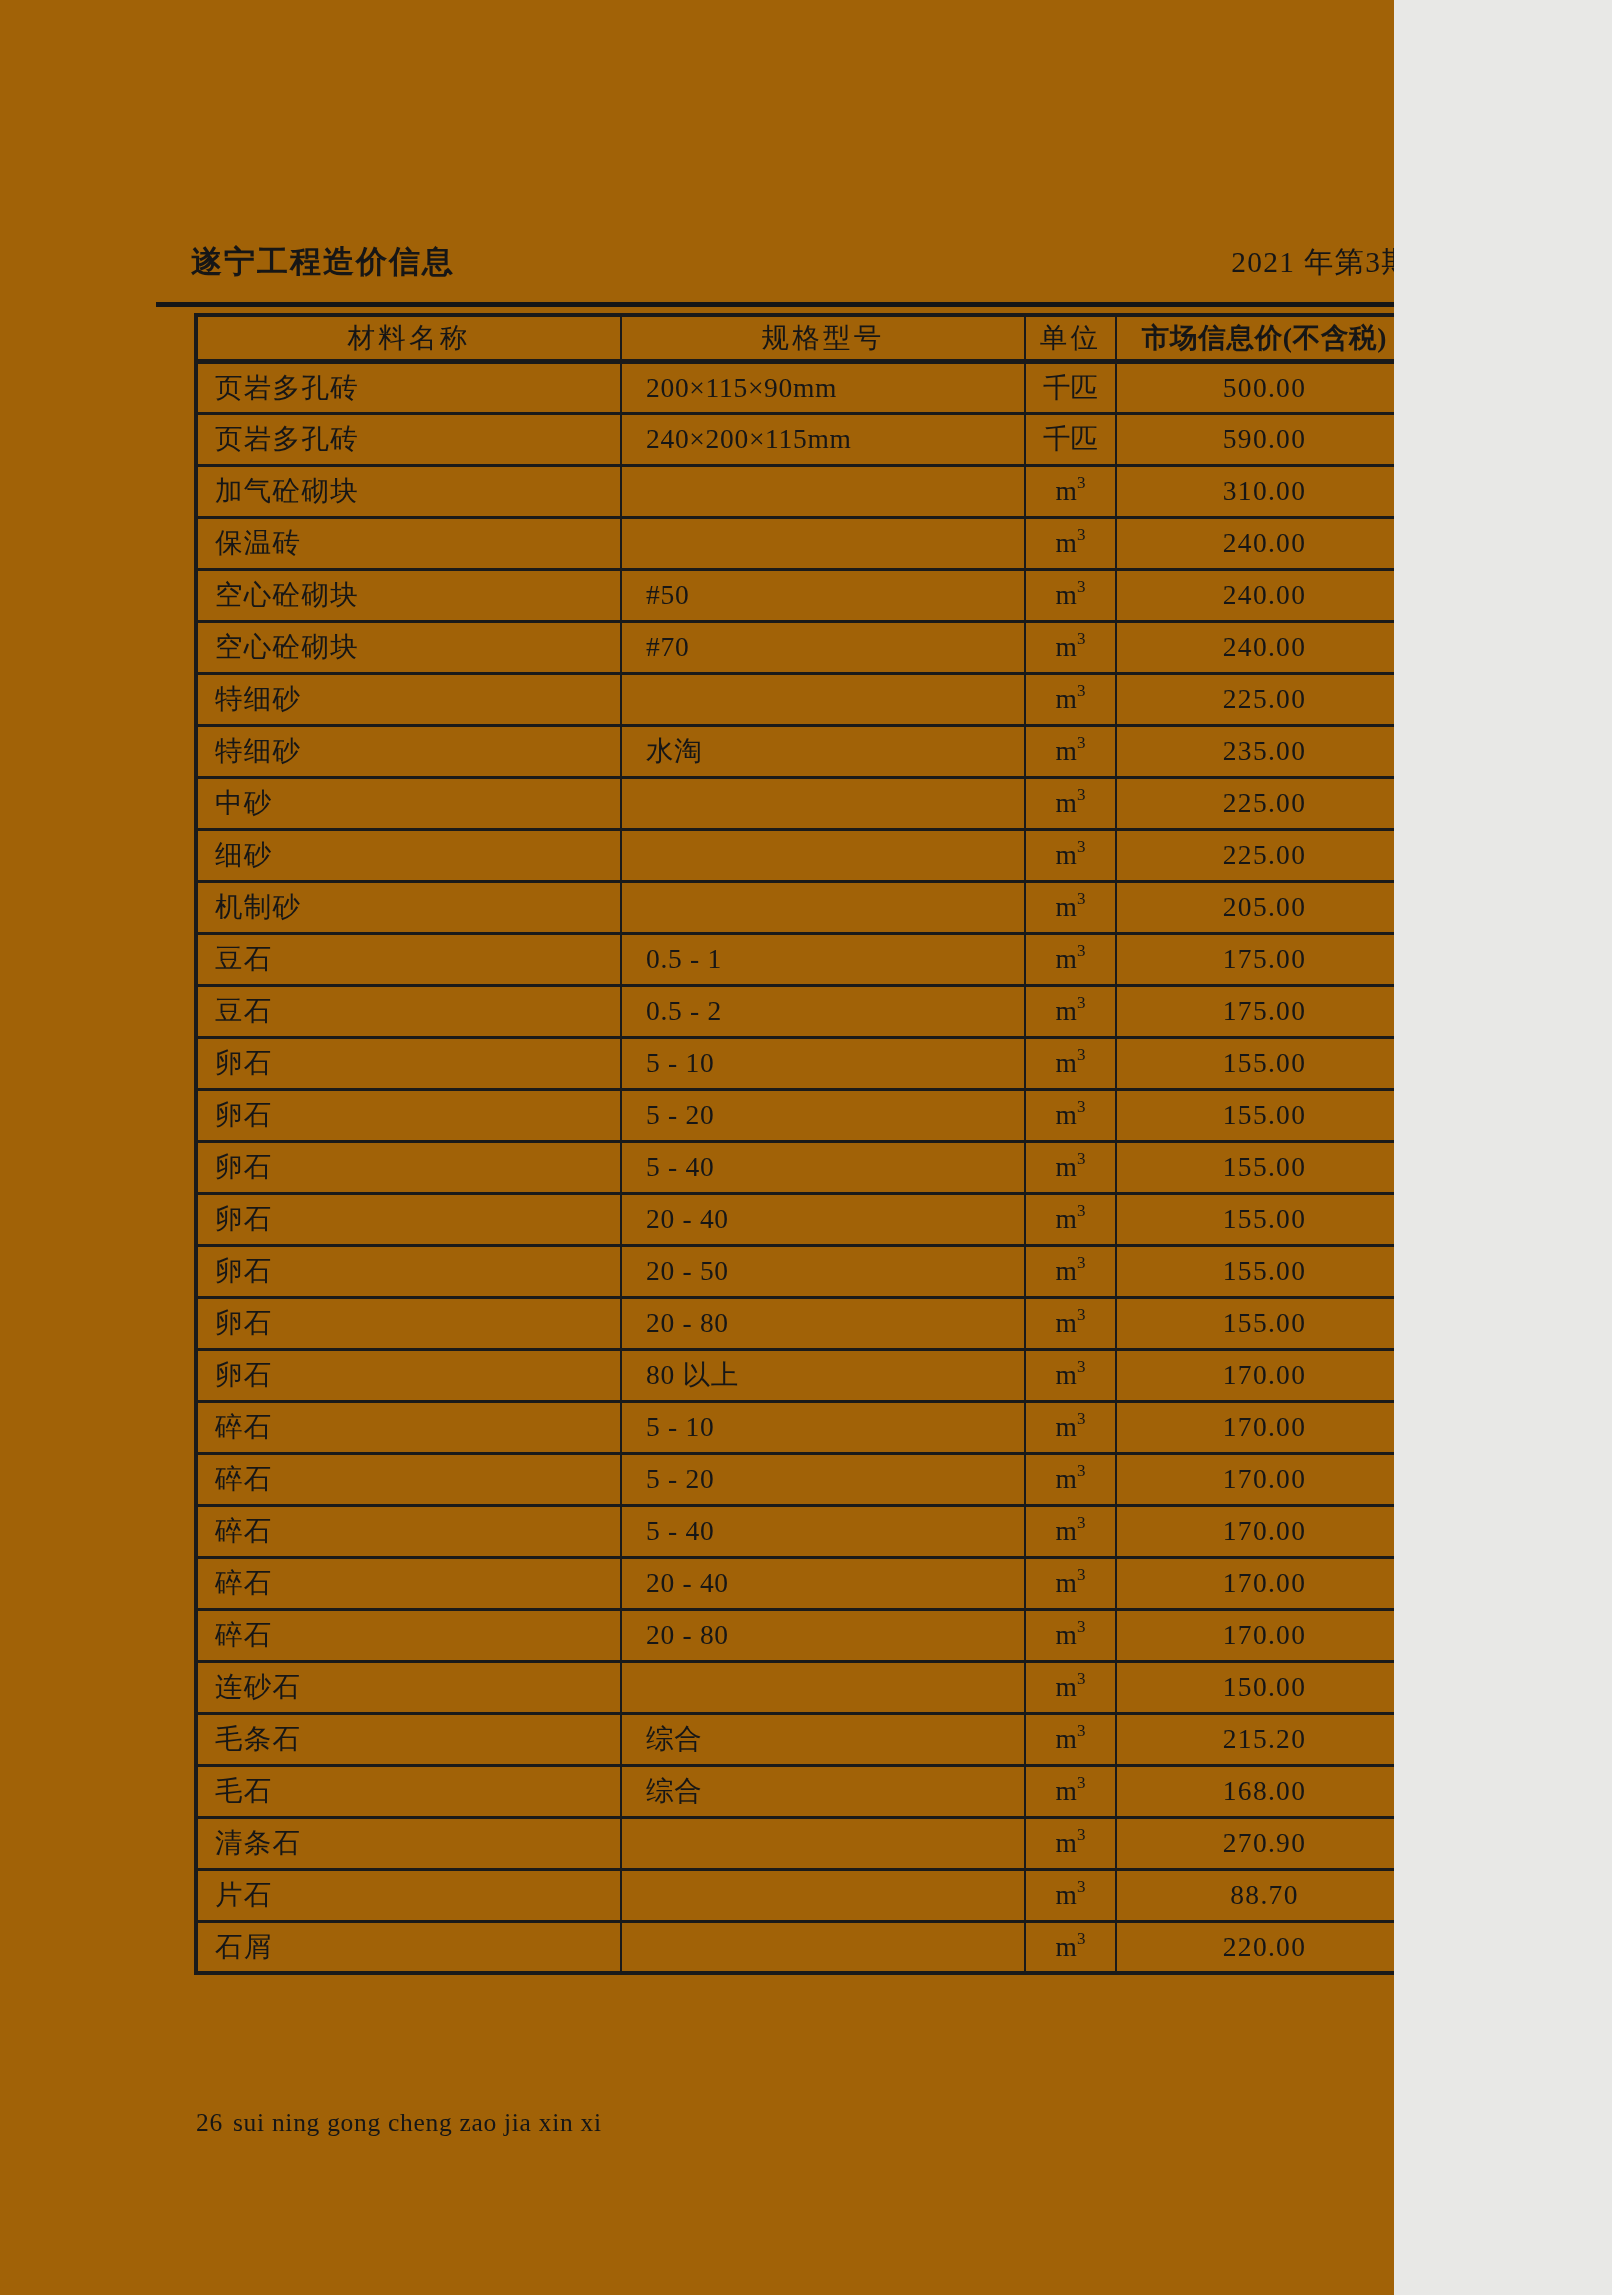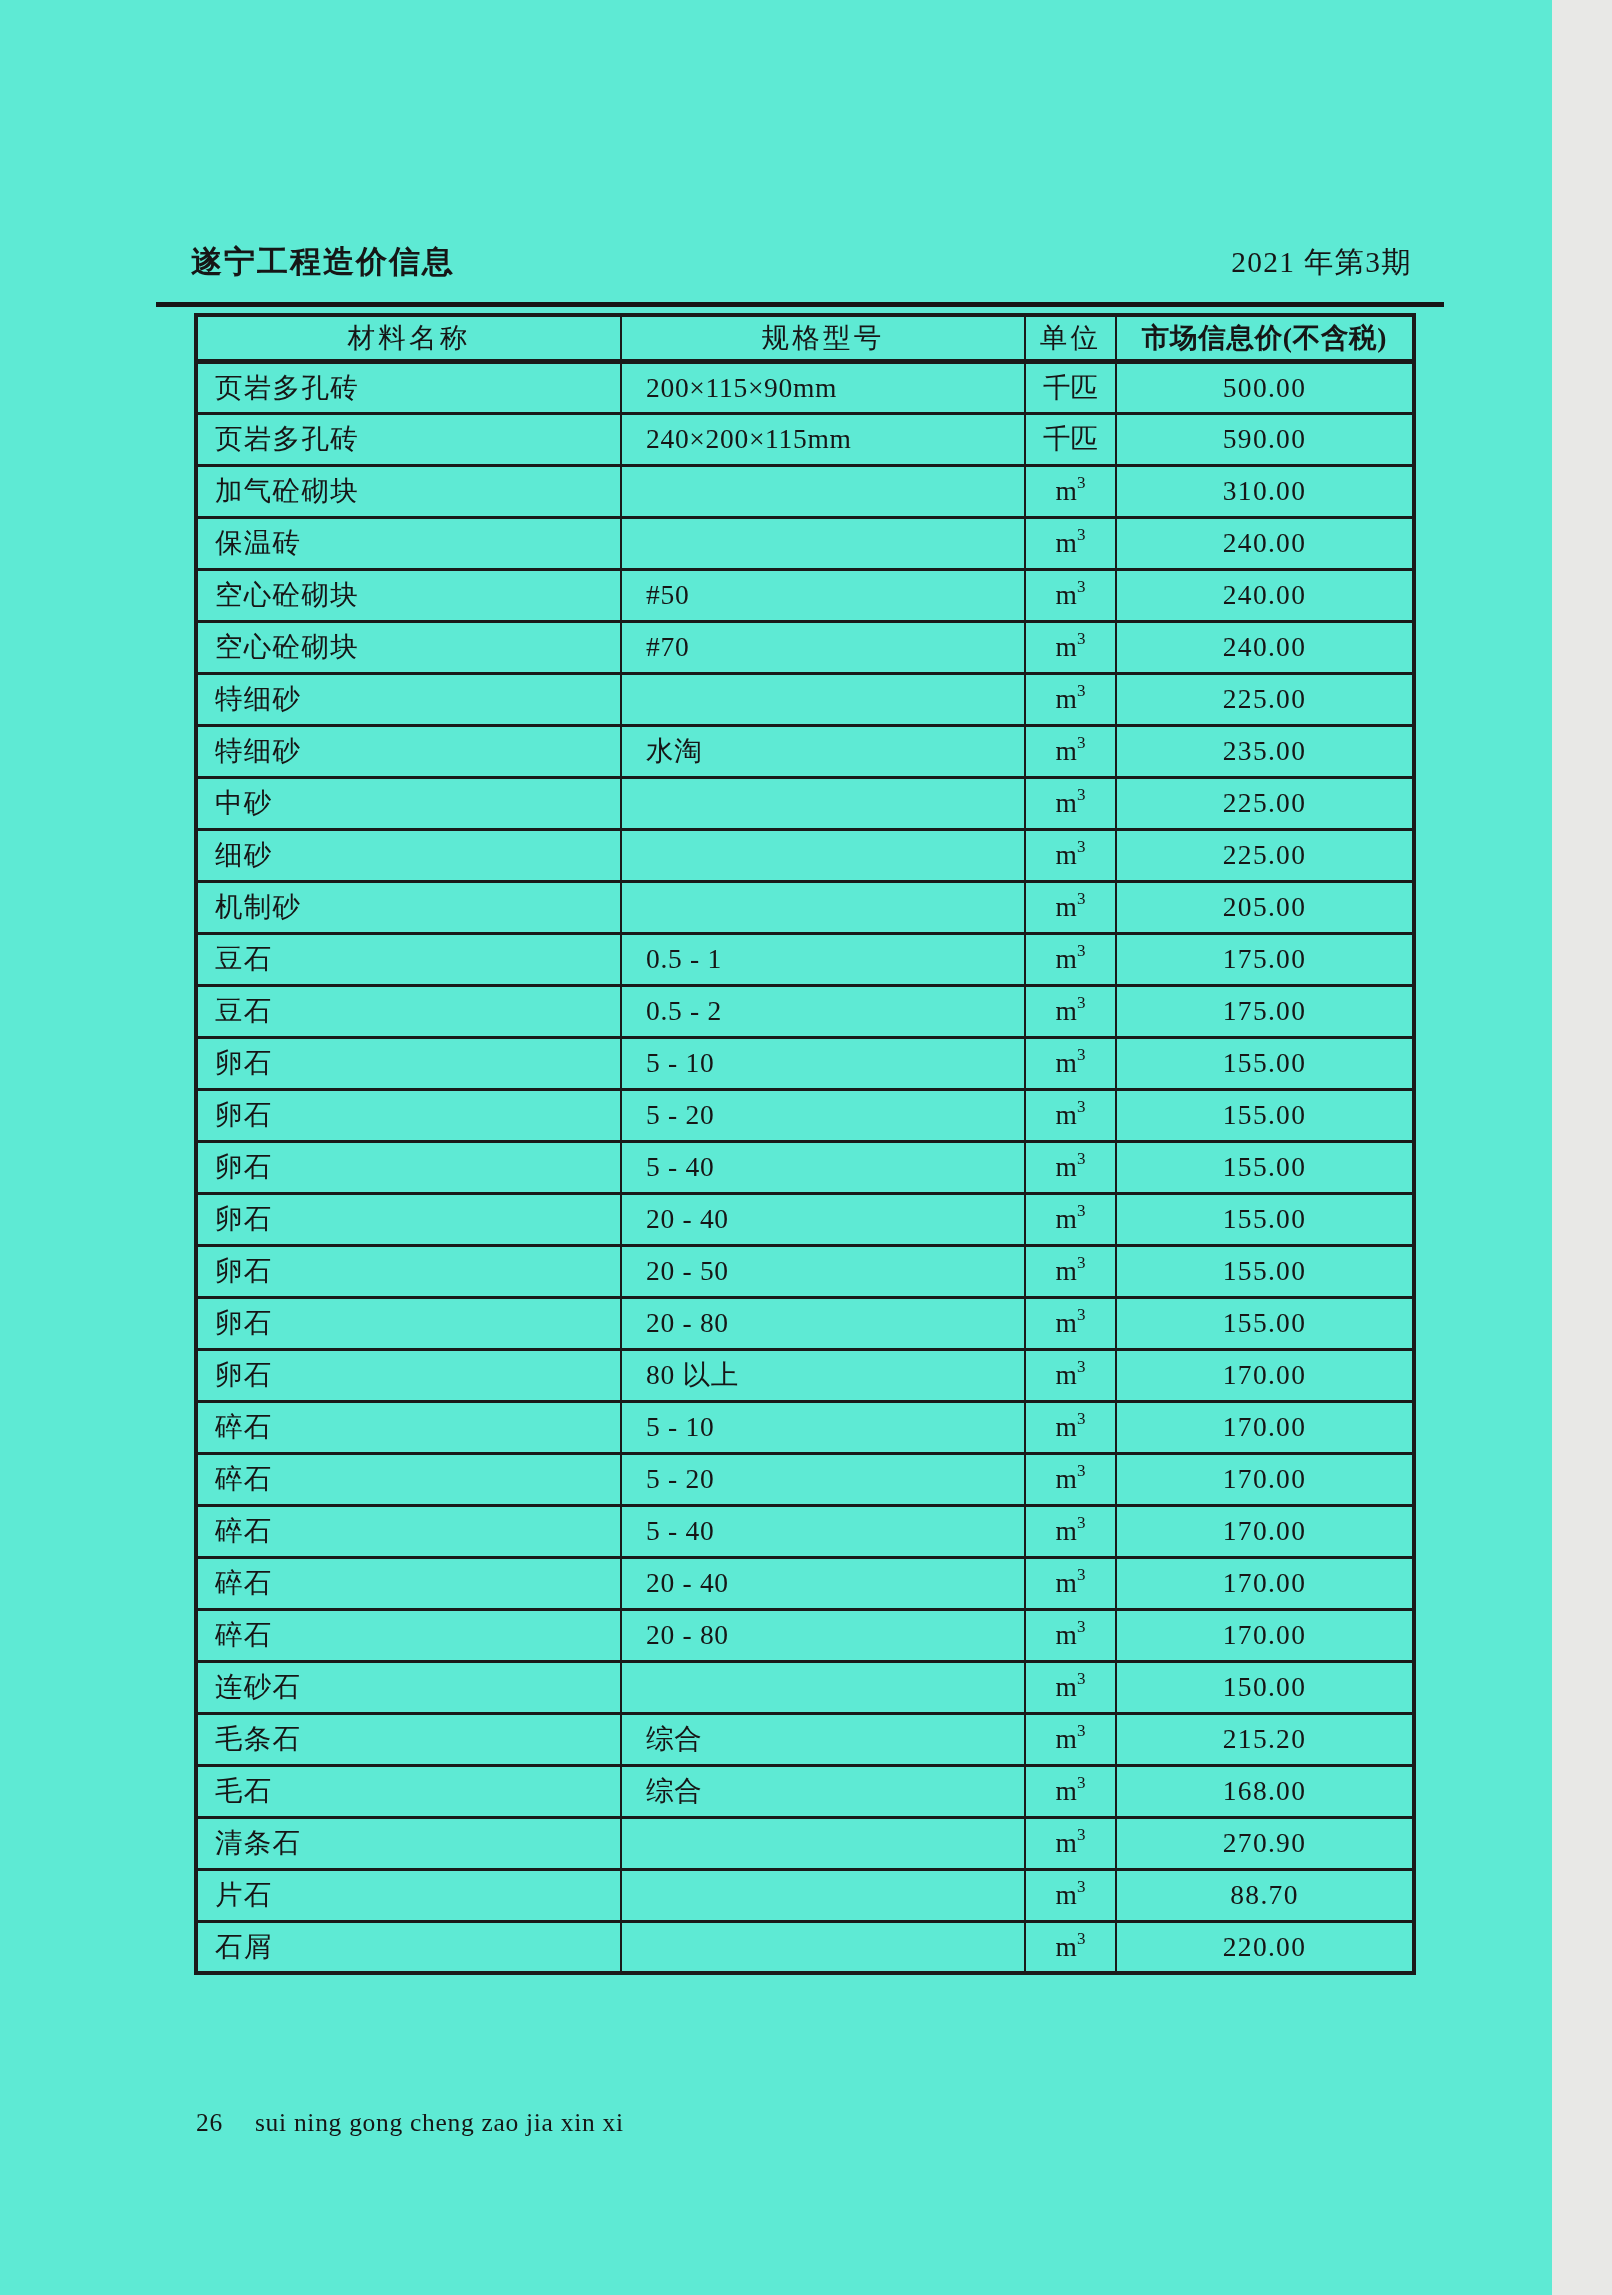--- a/index.html
+++ b/index.html
@@ -2,23 +2,23 @@
 <html style="font-size:10.5px"><head>
 <meta charset="utf-8">
 <style>
   html, body {
     margin: 0;
     padding: 0;
     background: #e8e8e6;
   }
   .page {
     position: relative;
-    width: 1552px;
+    width: 1394px;
     height: 2295px;
-    background: #5eead4;
+    background: #a16207;
     font-family: "Liberation Serif", "DejaVu Serif", serif;
     color: #161616;
     overflow: hidden;
   }
   
   .page-header {
     position: absolute;
     left: 191px;
     top: 241px;
     width: 1221px;
@@ -112,21 +112,21 @@
   }
   
   .page-footer {
     position: absolute;
     left: 196px;
     top: 2108px;
     font-size: 25.5px;
     letter-spacing: 0.7px;
   }
   .page-footer .pg-num {
-    margin-right: 25px;
+    margin-right: 3px;
     font-family: Liberation Serif, serif;
   }
 </style>
 </head>
 <body>
 
 <div class="page">
 
   <div class="page-header">
     <span class="doc-title">遂宁工程造价信息</span>

